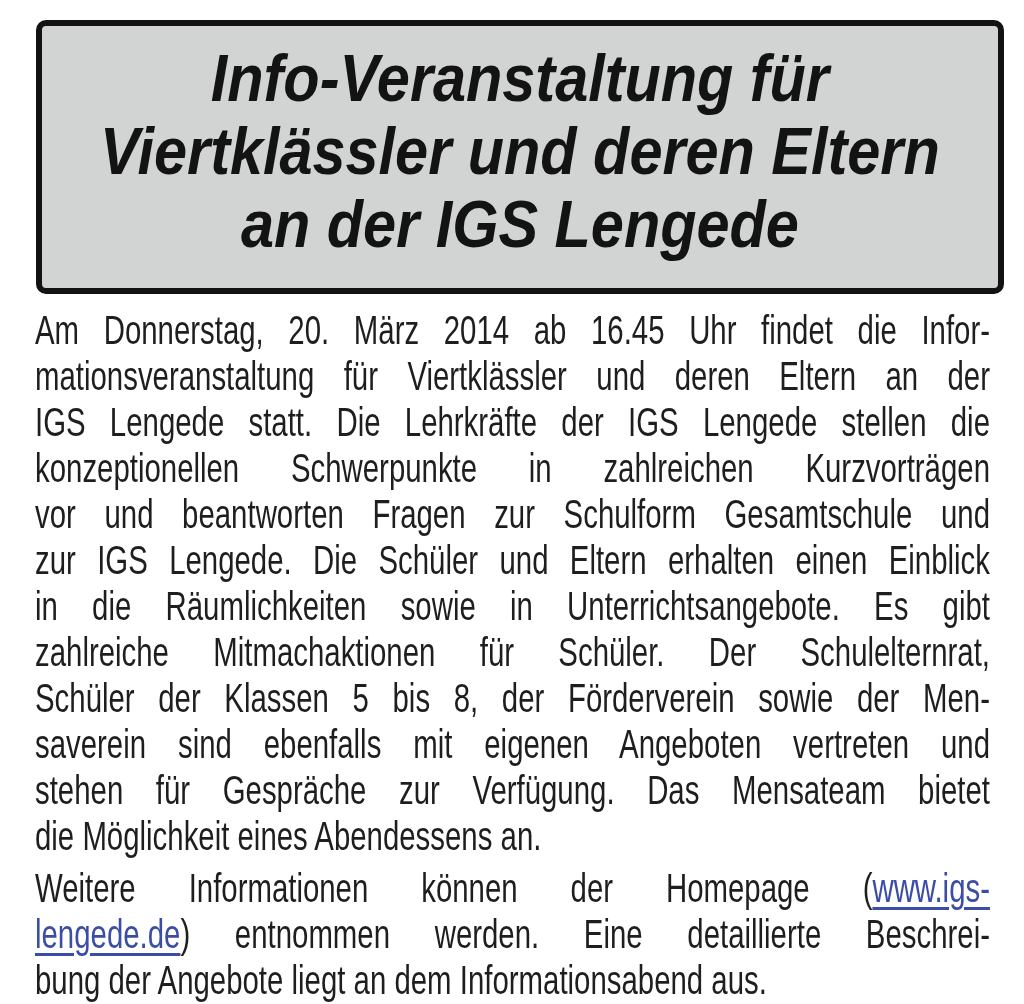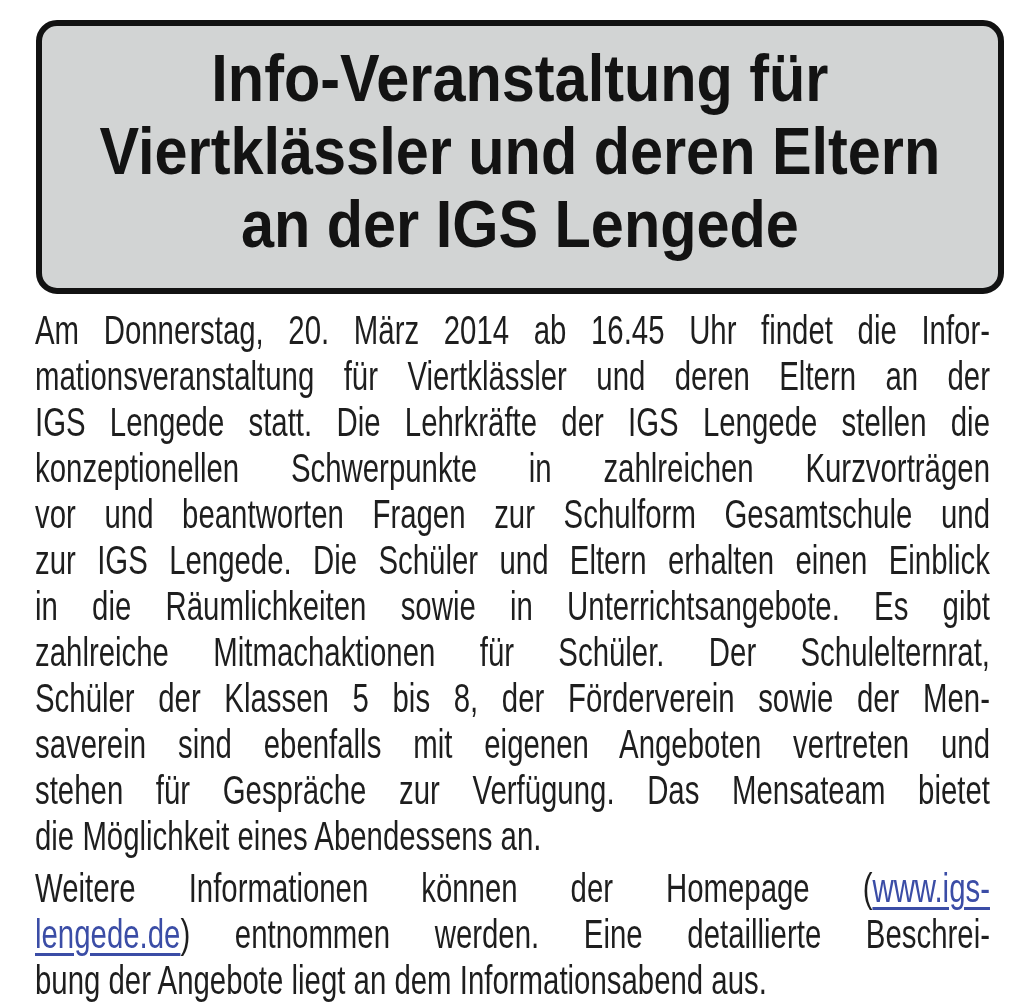--- a/index.html
+++ b/index.html
@@ -16,21 +16,22 @@
     font-family:"Liberation Sans",sans-serif;
     position:relative;
   }
   
   .title-box{
     position:absolute;
     left:36px; top:20px;
     width:956px; height:262px;
     background:var(--box-fill);
     border:6px solid var(--box-border);
-    border-radius:21px;
+    border-radius:10px;
+    font-style:italic;
   }
   .title-lines{
     width:1062px;
     transform:scaleX(0.9);
     transform-origin:0 0;
     padding-top:16px;
     font-weight:bold;
     font-size:66px;
     line-height:73px;
     text-align:center;

